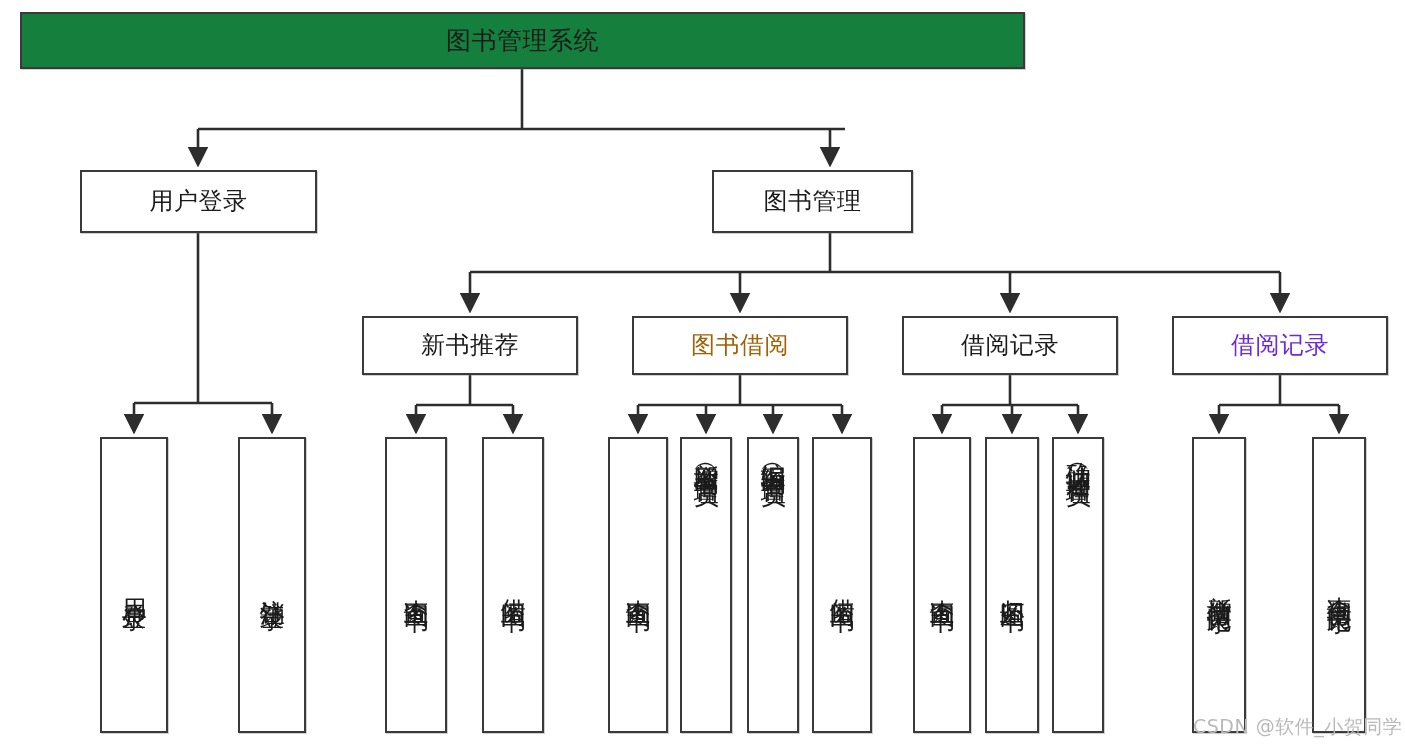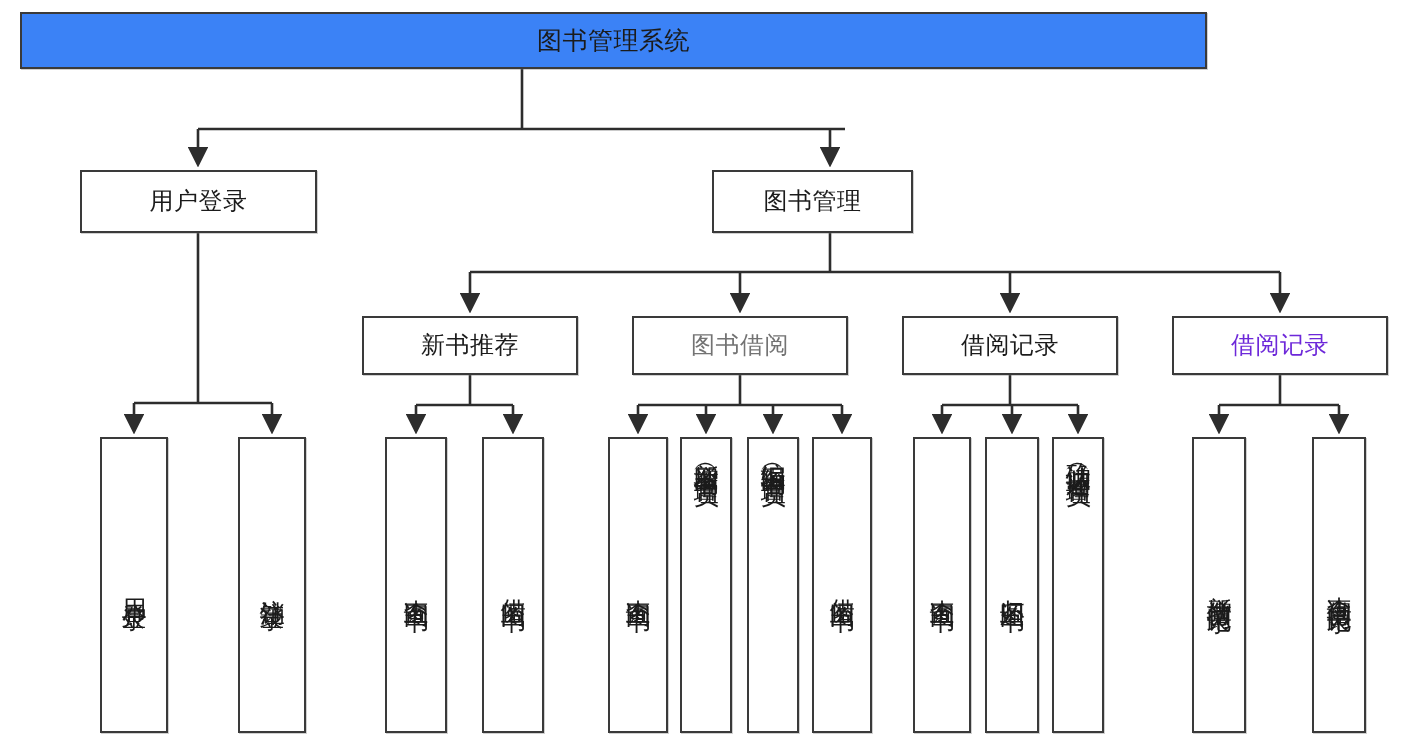--- a/index.html
+++ b/index.html
@@ -124,35 +124,35 @@
       <path d="M 1012 405 L 1012 431" marker-end="url(#arrow)"></path>
       <path d="M 1078 405 L 1078 431" marker-end="url(#arrow)"></path>
 
       <path d="M 1280 375 L 1280 405"></path>
       <path d="M 1219 405 L 1339 405"></path>
       <path d="M 1219 405 L 1219 431" marker-end="url(#arrow)"></path>
       <path d="M 1339 405 L 1339 431" marker-end="url(#arrow)"></path>
     </g>
   </svg>
 
-  <div class="node root horizontal" style="left: 20px; top: 12px; width: 1187px; height: 57px; border-color: rgb(58, 58, 58); color: rgb(27, 27, 27); background: #3b82f6;">
+  <div class="node root horizontal" style="left: 20px; top: 12px; width: 1005px; height: 57px; border-color: rgb(58, 58, 58); color: rgb(27, 27, 27); background: #15803d;">
     <span class="label">图书管理系统</span>
   </div>
 
   <div class="node horizontal" style="left: 80px; top: 170px; width: 237px; height: 63px; border-color: rgb(58, 58, 58); color: rgb(27, 27, 27); background: rgb(255, 255, 255);">
     <span class="label">用户登录</span>
   </div>
   <div class="node horizontal" style="left: 712px; top: 170px; width: 201px; height: 63px; border-color: rgb(58, 58, 58); color: rgb(27, 27, 27); background: rgb(255, 255, 255);">
     <span class="label">图书管理</span>
   </div>
 
   <div class="node horizontal" style="left: 362px; top: 316px; width: 216px; height: 59px; border-color: rgb(58, 58, 58); color: rgb(27, 27, 27); background: rgb(255, 255, 255);">
     <span class="label">新书推荐</span>
   </div>
-  <div class="node horizontal" style="left: 632px; top: 316px; width: 216px; height: 59px; border-color: rgb(58, 58, 58); color: #737373; background: rgb(255, 255, 255);">
+  <div class="node horizontal" style="left: 632px; top: 316px; width: 216px; height: 59px; border-color: rgb(58, 58, 58); color: #a16207; background: rgb(255, 255, 255);">
     <span class="label">图书借阅</span>
   </div>
   <div class="node horizontal" style="left: 902px; top: 316px; width: 216px; height: 59px; border-color: rgb(58, 58, 58); color: rgb(27, 27, 27); background: rgb(255, 255, 255);">
     <span class="label">借阅记录</span>
   </div>
   <div class="node horizontal" style="left: 1172px; top: 316px; width: 216px; height: 59px; border-color: rgb(58, 58, 58); color: #6d28d9; background: rgb(255, 255, 255);">
     <span class="label">借阅记录</span>
   </div>
 
   <div class="node vertical centered" style="left: 100px; top: 437px; width: 68px; height: 296px; border-color: rgb(58, 58, 58); color: rgb(27, 27, 27); background: rgb(255, 255, 255);">
@@ -188,13 +188,14 @@
   <div class="node vertical" style="left: 1052px; top: 437px; width: 52px; height: 296px; border-color: rgb(58, 58, 58); color: rgb(27, 27, 27); background: rgb(255, 255, 255);">
     <span class="label">确认归还（管理员）</span>
   </div>
   <div class="node vertical centered" style="left: 1192px; top: 437px; width: 54px; height: 296px; border-color: rgb(58, 58, 58); color: rgb(27, 27, 27); background: rgb(255, 255, 255);">
     <span class="label">新增借阅记录</span>
   </div>
   <div class="node vertical centered" style="left: 1312px; top: 437px; width: 54px; height: 296px; border-color: rgb(58, 58, 58); color: rgb(27, 27, 27); background: rgb(255, 255, 255);">
     <span class="label">查询借阅记录</span>
   </div>
 
+  <div class="watermark" style="left: 1193px; top: 714px; color: rgb(185, 185, 185);">CSDN @软件_小贺同学</div>
 </div>
 
 </body></html>

